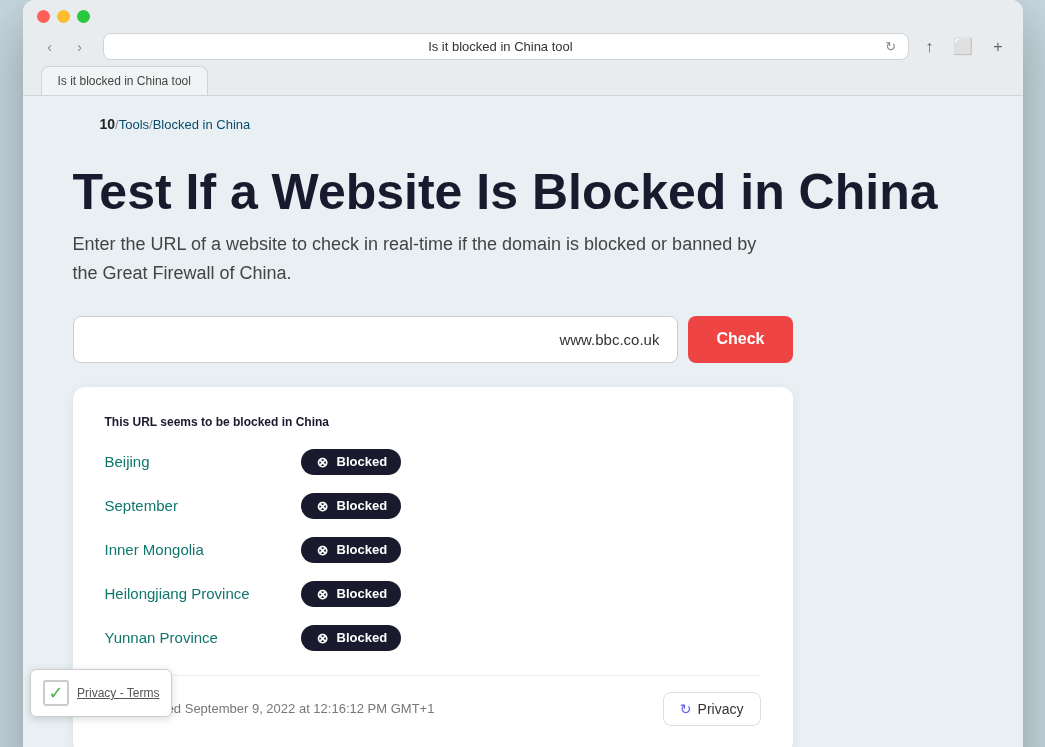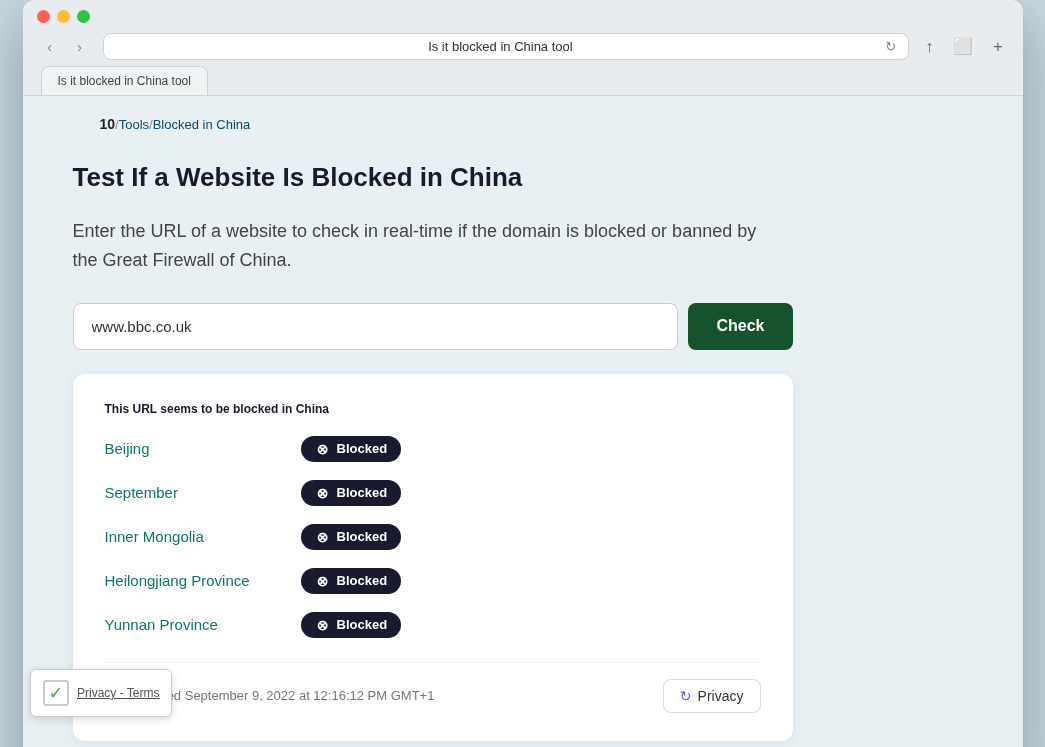--- a/index.html
+++ b/index.html
@@ -151,24 +151,24 @@
 
     .breadcrumb-sep {
       color: #888;
     }
 
     .breadcrumb-link {
       color: #0c4a6e;
     }
 
     .page-title {
-      font-size: 26px;
+      font-size: 50px;
       font-weight: 800;
       color: #1a1a2e;
-      margin-bottom: 24px;
+      margin-bottom: 8px;
       line-height: 1.2;
     }
 
     .page-description {
       font-size: 18px;
       color: #444;
       max-width: 700px;
       line-height: 1.6;
       margin-bottom: 28px;
     }
@@ -182,24 +182,25 @@
 
     .url-input {
       flex: 1;
       padding: 14px 18px;
       font-size: 15px;
       border: 1px solid #ccc;
       border-radius: 8px;
       background: white;
       color: #333;
       outline: none;
+      text-align: right;
     }
 
     .check-button {
-      background: #14532d;
+      background: #ef4444;
       color: white;
       border: none;
       border-radius: 8px;
       padding: 14px 28px;
       font-size: 16px;
       font-weight: 600;
       cursor: pointer;
     }
 
     .results-card {

